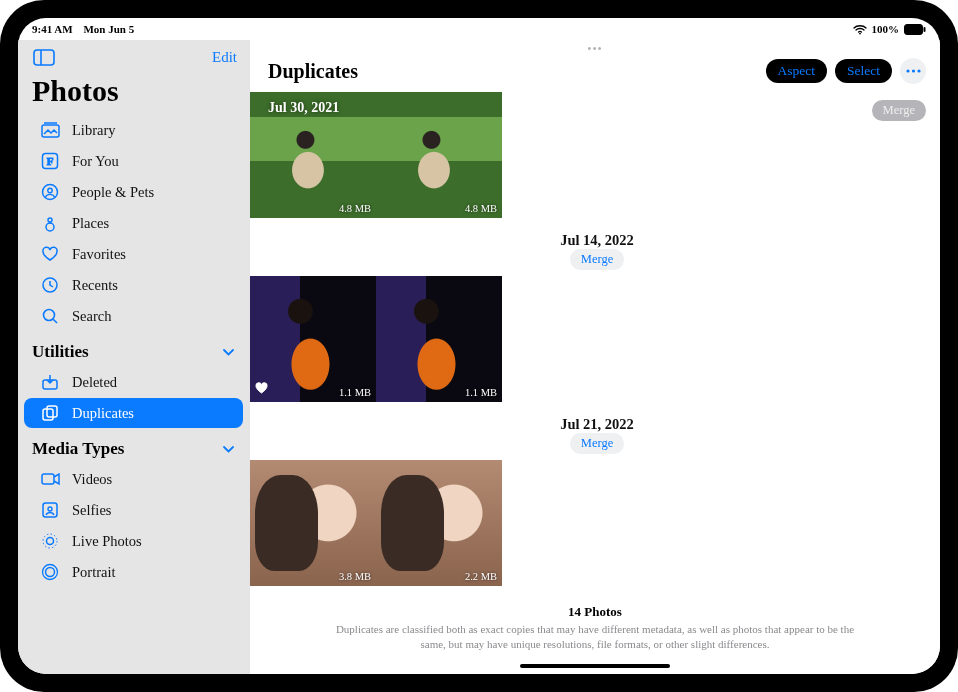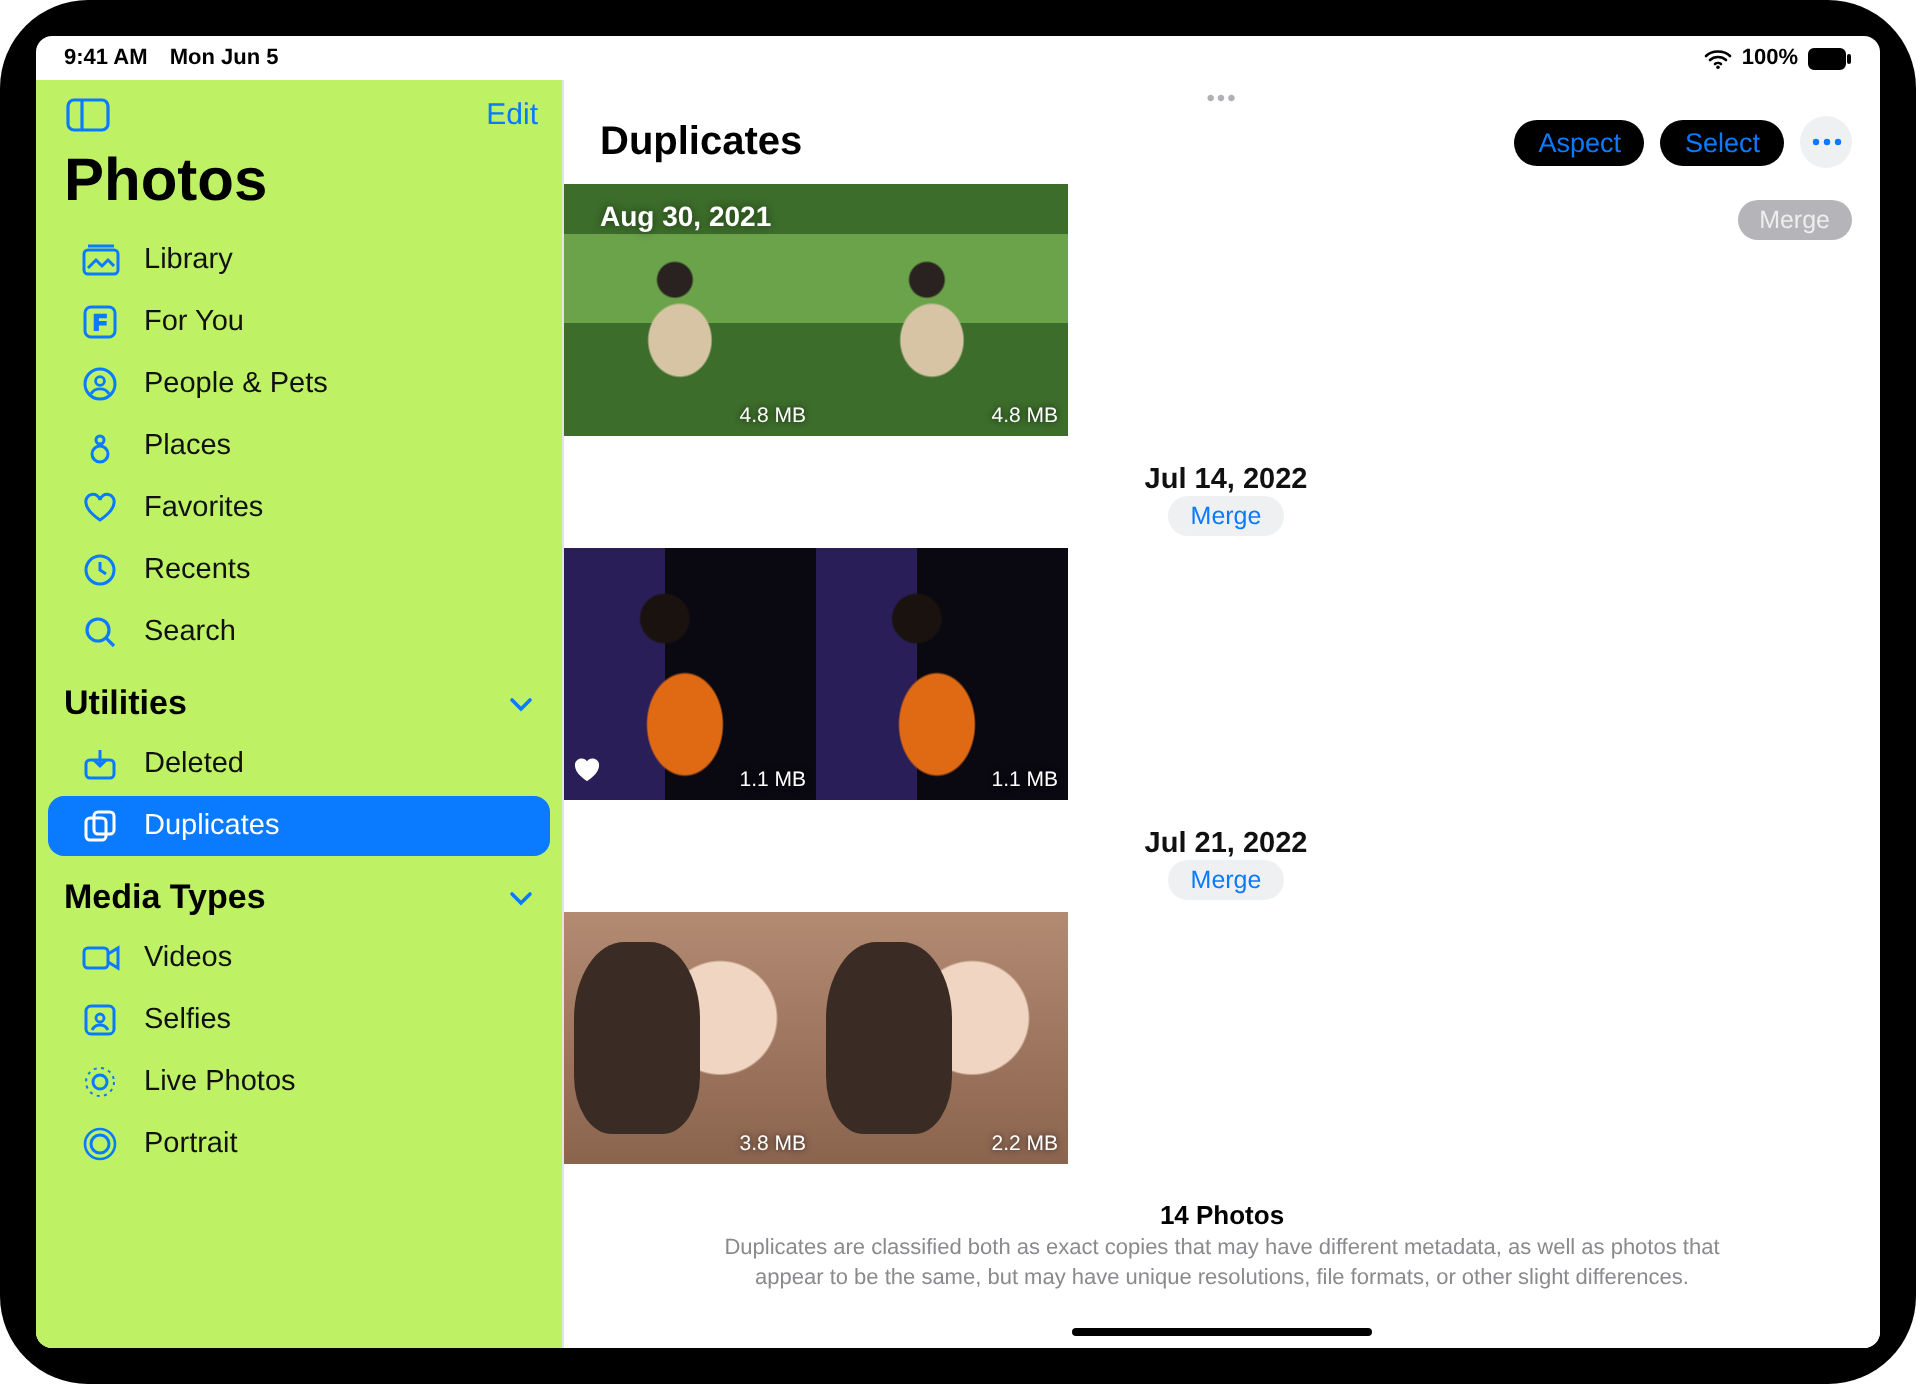--- a/index.html
+++ b/index.html
@@ -2,33 +2,33 @@
 <html><head>
 <meta charset="utf-8">
 <style>
   * { box-sizing: border-box; margin: 0; padding: 0; }
   html, body { width: 958px; height: 692px; font-family: -apple-system, "Helvetica Neue", Arial, sans-serif; background:#fff;}
   .device {
     width: 958px; height: 692px; background:#000; border-radius: 44px; padding:18px;
     position:relative;
   }
   .screen {
-    width:100%; height:100%; background:#fff; border-radius:8px; overflow:hidden; position:relative;
-    display:flex; flex-direction:column;
+    width:100%; height:100%; background:#fff; border-radius:28px; overflow:hidden; position:relative;
+    display:flex; flex-direction:column;font-family:Liberation Serif, serif;
   }
   .statusbar {
     height:22px; display:flex; justify-content:space-between; align-items:center;
     font-size:11px; font-weight:600; padding:0 14px; color:#000;
   }
   .statusbar .left span { margin-right:8px; }
   .statusbar .right { display:flex; align-items:center; gap:5px;}
   .wifi-icon svg, .battery-icon svg { display:block; }
   .content { flex:1; display:flex; overflow:hidden;}
   .sidebar {
-    width:264px; background:#bef264; display:flex; flex-direction:column;
+    width:232px; background:#e5e5e5; display:flex; flex-direction:column;
     border-right:1px solid #e3e3e6; padding-top:6px;
   }
   .sidebar-top {
     display:flex; justify-content:space-between; align-items:center; padding:0 12px 2px 12px;
   }
   .sidebar-icon { width:28px; height:22px; display:flex; align-items:center; justify-content:center;}
   .sidebar-icon svg { stroke:#0a7aff; }
   .edit-link { color:#0a7aff; font-size:15px; }
   .app-title { font-size:30px; font-weight:700; padding:4px 14px 6px 14px; }
   .nav { flex:1; overflow:hidden; }
@@ -299,21 +299,21 @@
                   <circle cx="2" cy="2" r="1.6" fill="#0a7aff"></circle>
                   <circle cx="7.5" cy="2" r="1.6" fill="#0a7aff"></circle>
                   <circle cx="13" cy="2" r="1.6" fill="#0a7aff"></circle>
                 </svg>
             </span>
           </div>
         </div>
 
         <div class="groups">
           <div class="group">
-            <div class="date-overlay">Aug 30, 2021</div>
+            <div class="date-overlay">Jul 30, 2021</div>
             <span class="merge overlay">Merge</span>
             <div class="thumbs">
               <div class="thumb t1">
                 <span class="size-badge">4.8 MB</span>
               </div>
               <div class="thumb t1">
                 <span class="size-badge">4.8 MB</span>
               </div>
             </div>
           </div>

